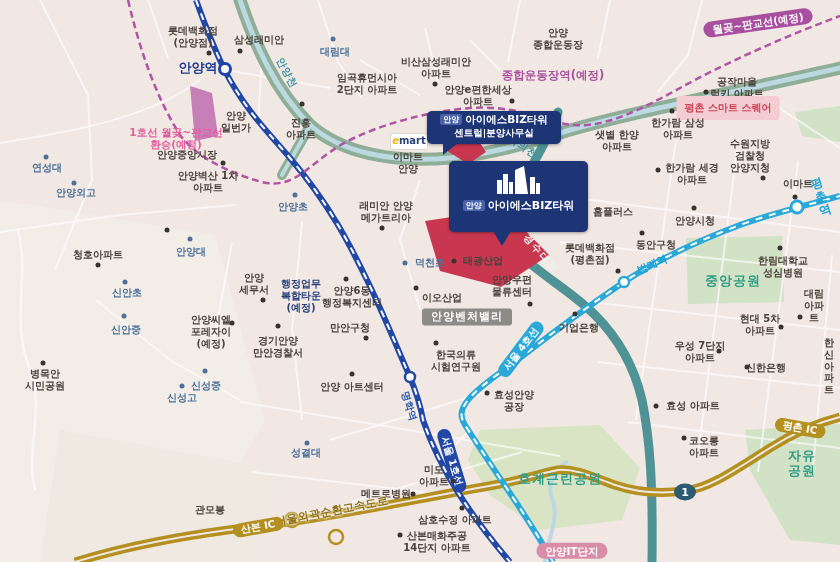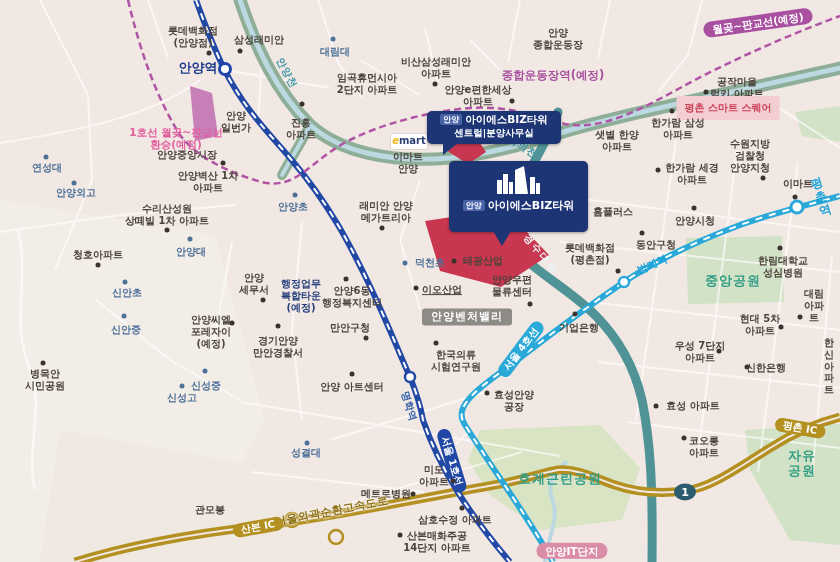--- a/index.html
+++ b/index.html
@@ -199,22 +199,20 @@
       <div class="dot dot-place" style="left: 795px; top: 197px;"></div>
       <div class="lbl station-l4-big" style="left: 821px; top: 197px; transform: translate(-50%, -50%) rotate(-18deg);">평촌역</div>
       <div class="lbl place" style="left: 187px; top: 155px;">안양중앙시장</div>
       <div class="dot dot-place" style="left: 223px; top: 163px;"></div>
       <div class="lbl place" style="left: 208px; top: 182px;">안양벽산 1차
 아파트</div>
       <div class="lbl school" style="left: 47px; top: 168px;">연성대</div>
       <div class="dot dot-school" style="left: 46px; top: 157px;"></div>
       <div class="lbl school" style="left: 76px; top: 193px;">안양외고</div>
       <div class="dot dot-school" style="left: 74px; top: 183px;"></div>
-      <div class="lbl place" style="left: 167px; top: 215px;">수리산성원
-상떼빌 1차 아파트</div>
       <div class="dot dot-place" style="left: 167px; top: 230px;"></div>
       <div class="lbl school" style="left: 191px; top: 252px;">안양대</div>
       <div class="dot dot-school" style="left: 190px; top: 239px;"></div>
       <div class="lbl place" style="left: 98px; top: 255px;">청호아파트</div>
       <div class="dot dot-place" style="left: 98px; top: 265px;"></div>
       <div class="lbl school" style="left: 293px; top: 207px;">안양초</div>
       <div class="dot dot-school" style="left: 295px; top: 195px;"></div>
       <div class="lbl place" style="left: 386px; top: 212px;">래미안 안양
 메가트리아</div>
       <div class="dot dot-place" style="left: 382px; top: 228px;"></div>
@@ -256,21 +254,21 @@
 아파트</div>
       <div class="dot dot-place" style="left: 684px; top: 438px;"></div>
       <div class="lbl park" style="left: 802px; top: 463px;">자유공원</div>
       <div class="lbl park" style="left: 560px; top: 479px;">호계근린공원</div>
       <div class="lbl place" style="left: 514px; top: 401px;">효성안양
 공장</div>
       <div class="dot dot-place" style="left: 487px; top: 393px;"></div>
       <div class="lbl place" style="left: 456px; top: 361px;">한국의류
 시험연구원</div>
       <div class="dot dot-place" style="left: 436px; top: 343px;"></div>
-      <div class="lbl place" style="left: 442px; top: 290px; text-decoration: underline;">이오산업</div>
+      <div class="lbl place" style="left: 442px; top: 298px;">이오산업</div>
       <div class="dot dot-place" style="left: 416px; top: 288px;"></div>
       <div class="lbl place" style="left: 512px; top: 286px;">안양우편
 물류센터</div>
       <div class="dot dot-place" style="left: 530px; top: 304px;"></div>
       <div class="lbl badge-gray" style="left: 467px; top: 317px;">안양벤처밸리</div>
       <div class="lbl school" style="left: 430px; top: 263px;">덕천초</div>
       <div class="dot dot-school" style="left: 405px; top: 263px;"></div>
       <div class="lbl place" style="left: 483px; top: 261px;">태광산업</div>
       <div class="dot dot-place" style="left: 454px; top: 261px;"></div>
       <div class="lbl place" style="left: 254px; top: 284px;">안양

